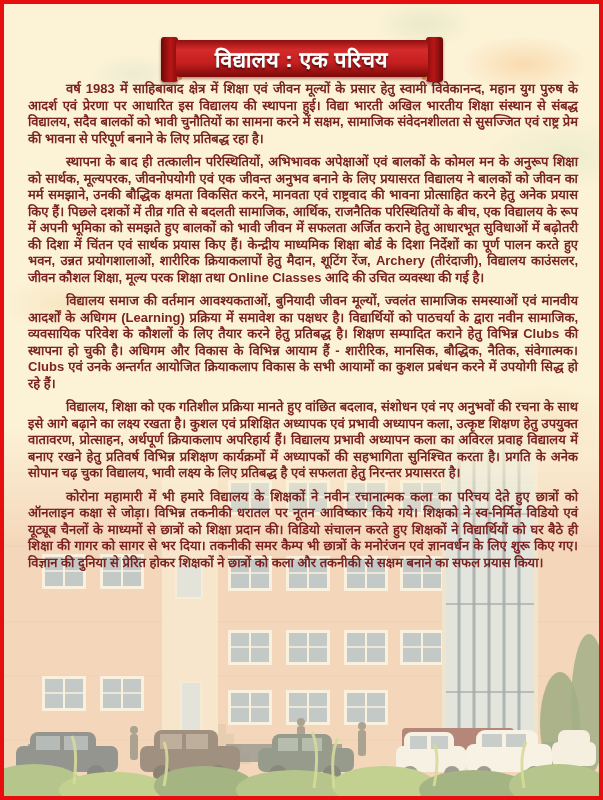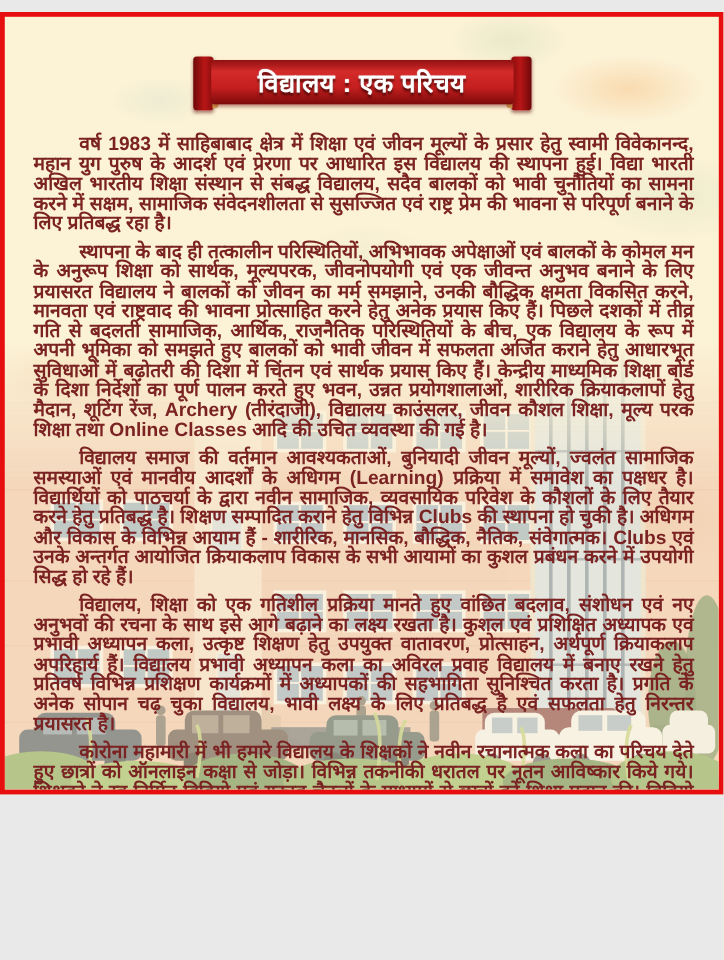--- a/index.html
+++ b/index.html
@@ -1,19 +1,19 @@
 <!DOCTYPE html>
 <html lang="hi"><head>
 <meta charset="utf-8">
 <style>
   html,body{margin:0;padding:0;background:#e9e9e9;font-family:"Liberation Sans","DejaVu Sans",sans-serif;}
   .page{
     position:relative;
-    width:603px;height:652px;
-    margin:10px auto;
+    width:603px;height:800px;
+    margin:0 auto;
     box-sizing:border-box;
     border:4px solid #e60e0e;
     overflow:hidden;
     background:
       radial-gradient(ellipse 90px 40px at 520px 60px, rgba(245,190,130,.45), transparent 70%),
       radial-gradient(ellipse 70px 35px at 420px 20px, rgba(205,220,185,.40), transparent 70%),
       radial-gradient(ellipse 110px 50px at 560px 150px, rgba(210,225,190,.35), transparent 70%),
       radial-gradient(ellipse 60px 28px at 130px 70px, rgba(200,220,200,.30), transparent 70%),
       radial-gradient(ellipse 90px 40px at 60px 300px, rgba(235,205,150,.30), transparent 70%),
       radial-gradient(ellipse 120px 55px at 540px 420px, rgba(238,206,160,.30), transparent 70%),
@@ -49,23 +49,23 @@
     box-shadow:0 2px 3px rgba(120,20,20,.45);
   }
   .ribbon-title{
     color:#ffffff;font-size:21px;font-weight:bold;letter-spacing:.5px;
     text-shadow:0 2px 2px rgba(70,5,5,.85), 0 0 1px #fff;
     white-space:nowrap;
   }
 
   
   .content{
-    position:absolute;left:24px;right:21px;top:99px;z-index:2;
+    position:absolute;left:24px;right:21px;top:77px;z-index:2;
     color:#7b2323;
-    font-size:16px;font-weight:bold;line-height:16.5px;
+    font-size:13px;font-weight:bold;line-height:16.5px;
     text-align:justify;
   }
   .content p{margin:0 0 7px 0;text-indent:38px;}
 </style>
 </head>
 <body>
 
 <div class="page">
 
   <div class="bg-photo">

